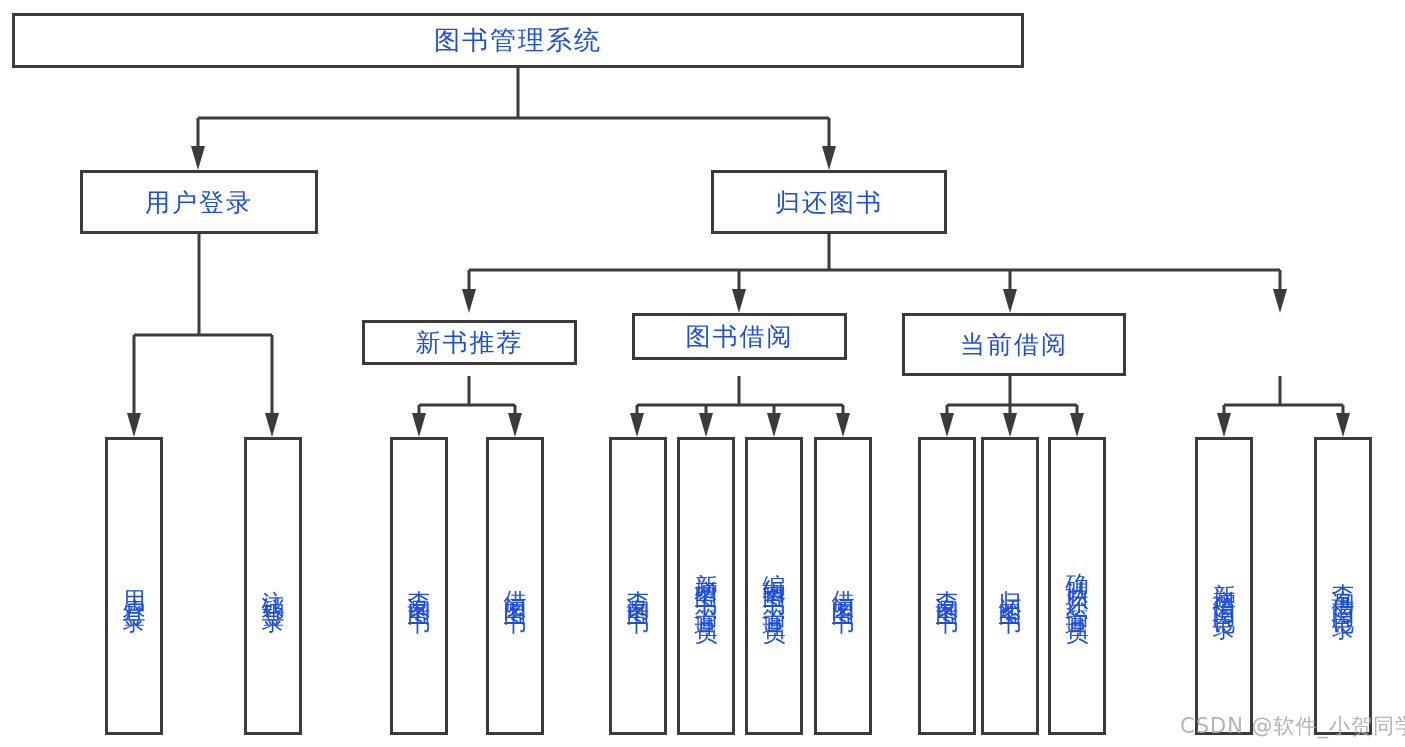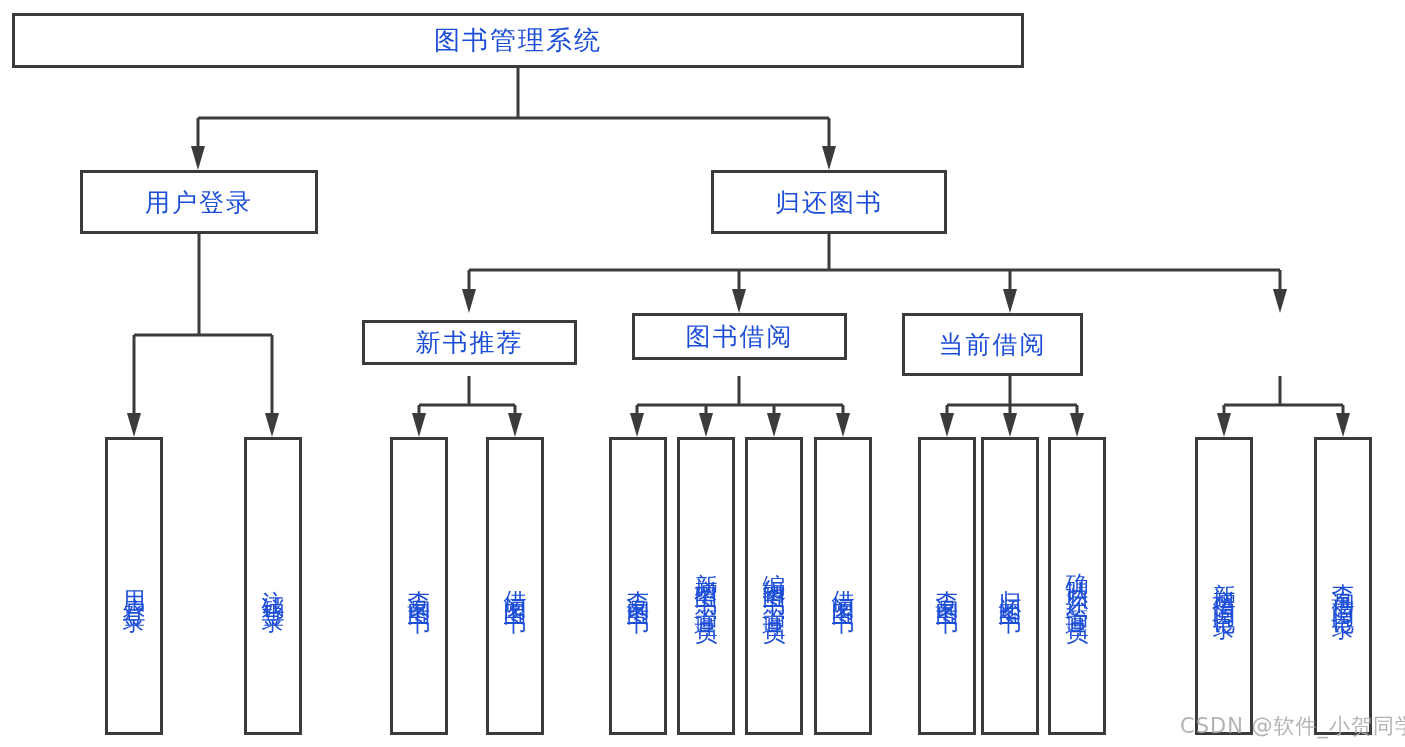--- a/index.html
+++ b/index.html
@@ -86,21 +86,21 @@
     </g>
   </svg>
 
   <div class="node h-node root-node" style="left:12px; top:13px; width:1012px; height:55px;">图书管理系统</div>
 
   <div class="node h-node" style="left:80px; top:170px; width:238px; height:64px;">用户登录</div>
   <div class="node h-node" style="left:711px; top:170px; width:236px; height:64px;">归还图书</div>
 
   <div class="node h-node" style="left:362px; top:320px; width:215px; height:45px;">新书推荐</div>
   <div class="node h-node" style="left:632px; top:313px; width:215px; height:47px;">图书借阅</div>
-  <div class="node h-node" style="left:902px; top:313px; width:181px; height:63px;">当前借阅</div>
+  <div class="node h-node" style="left:902px; top:313px; width:224px; height:63px;">当前借阅</div>
 
   <div class="node v-node" style="left:105px; top:437px; width:58px; height:298px;">用户登录</div>
   <div class="node v-node" style="left:244px; top:437px; width:58px; height:298px;">注销登录</div>
 
   <div class="node v-node" style="left:390px; top:437px; width:58px; height:298px;">查询图书</div>
   <div class="node v-node" style="left:486px; top:437px; width:58px; height:298px;">借阅图书</div>
 
   <div class="node v-node" style="left:609px; top:437px; width:58px; height:298px;">查询图书</div>
   <div class="node v-node" style="left:677px; top:437px; width:58px; height:298px;">新增图书（管理员）</div>
   <div class="node v-node" style="left:745px; top:437px; width:58px; height:298px;">编辑图书（管理员）</div>

